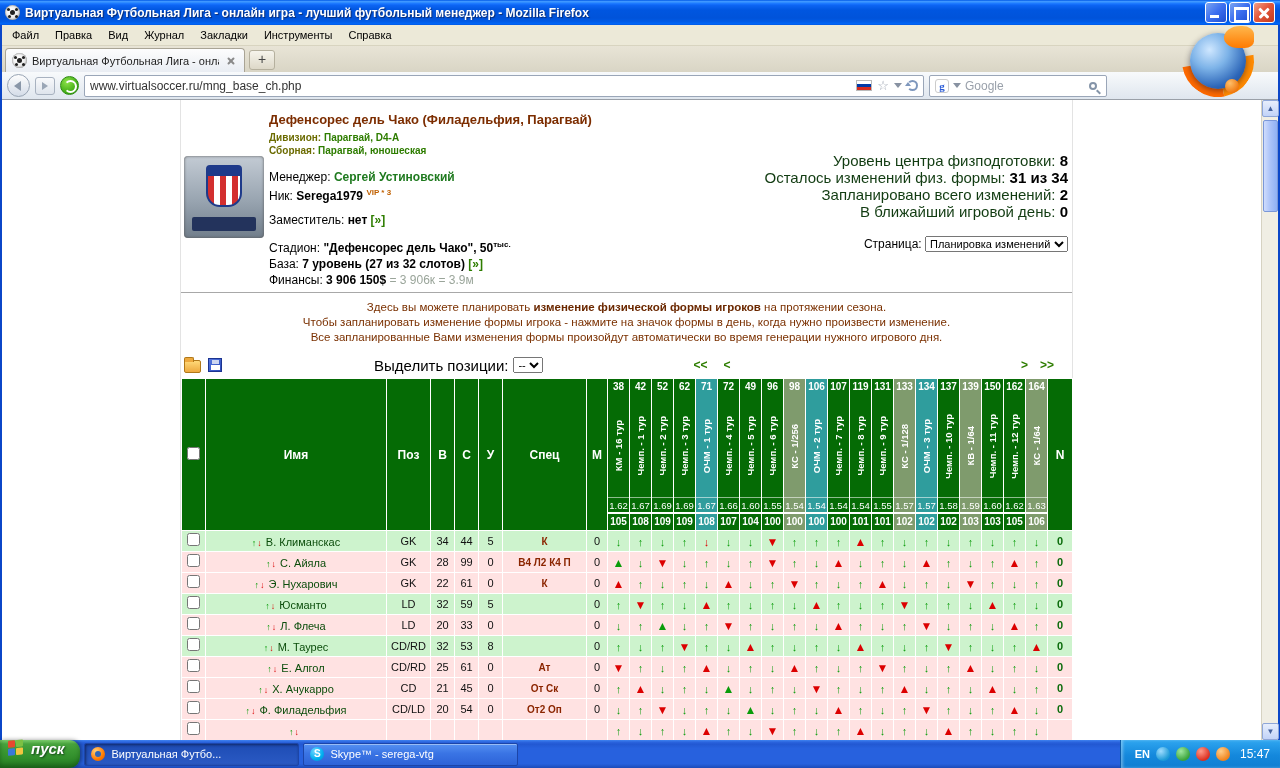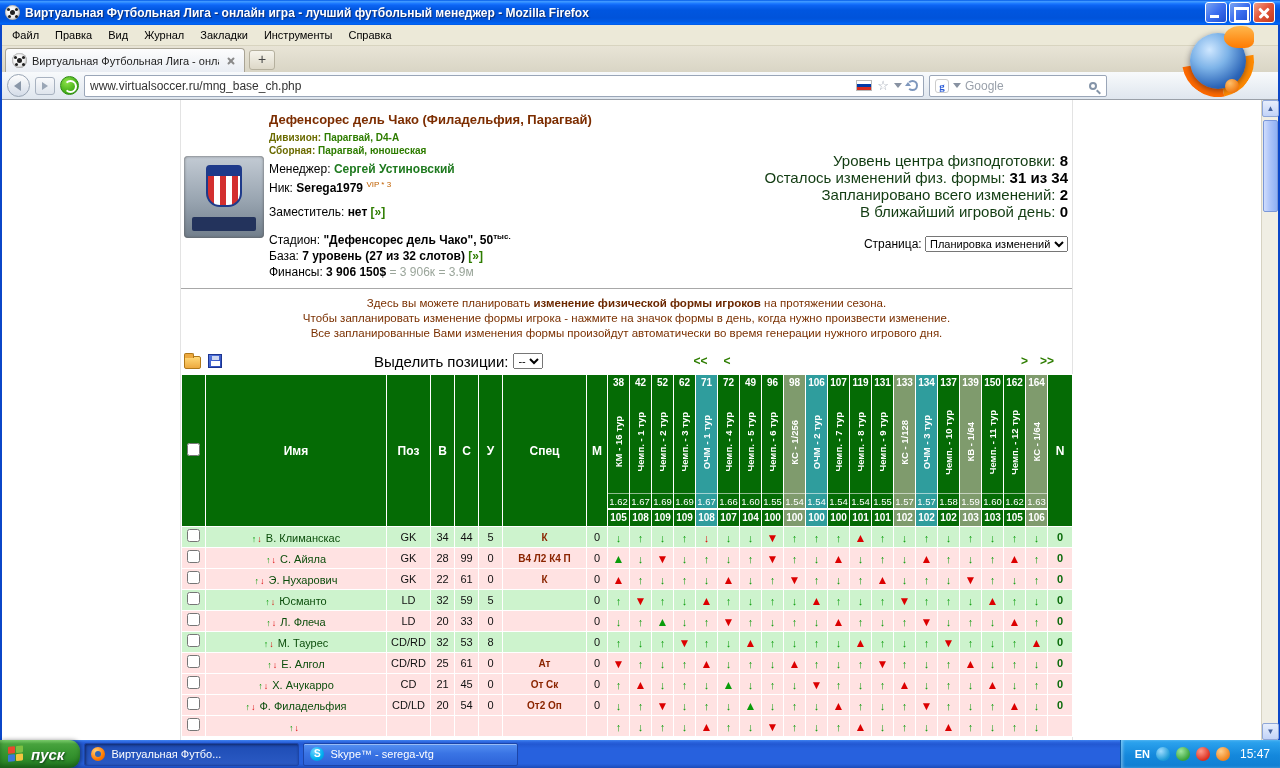--- a/index.html
+++ b/index.html
@@ -77,26 +77,26 @@
 .logo{position:absolute;left:3px;top:44px;width:80px;height:82px;border-radius:4px;background:linear-gradient(180deg,#c3cbd4 0%,#98a4b0 55%,#717e8b 100%);box-shadow:inset 0 0 3px #555}
 .crest{position:absolute;left:22px;top:9px;width:36px;height:42px;border-radius:4px 4px 14px 14px;background:repeating-linear-gradient(90deg,#d32f2f 0 6px,#fff 6px 12px);border:2px solid #1e3a8a}
 .crest::before{content:"";position:absolute;left:0;right:0;top:0;height:9px;background:#1e3a8a}
 .logo-band{position:absolute;left:8px;bottom:7px;width:64px;height:14px;background:#23335c;border-radius:2px}
 .team-info{margin-left:88px}
 .t-title{font-size:13px;font-weight:bold;color:#7c2d00;margin-bottom:4px}
 .t-small{font-size:10px;line-height:13px}
 .t-small .lbl{color:#6b6b00;font-weight:bold}
 .t-small .val{color:#2e7d00}
 .t-line{font-size:12px;line-height:16px}
-.mgr{margin-top:4px}
+.mgr{margin-top:12px}
 .dep{margin-top:8px}
 .stad{margin-top:9px}
 .val-green-b{color:#1f7a1f;font-weight:bold}
 .val-b{font-weight:bold}
-.vip{font-size:8px;color:#c06000;font-weight:normal;vertical-align:super}
+.vip{font-size:8px;color:#c06000;font-weight:bold;vertical-align:super}
 .link{color:#2e7d00;font-weight:bold;cursor:pointer}
 .sup{font-size:8px;vertical-align:super;font-weight:bold}
 .fin-extra{color:#9aa59a}
 .right-info{position:absolute;right:4px;top:40px;text-align:right}
 .ri-line{font-size:15px;line-height:17px;color:#123c12}
 .ri-line .val{font-weight:bold;color:#000}
 .page-select-row{margin-top:16px;font-size:12px}
 select{font-size:11px;font-family:"Liberation Sans",sans-serif}
 
 hr.sep{border:none;border-top:1px solid #a8a8a8;margin:4px 0 7px}
@@ -140,21 +140,21 @@
 .td-c{font-size:11px;color:#111}
 .td-n{font-size:11px;font-weight:bold;color:#0b6b0b}
 .ar{display:inline-block;line-height:1;cursor:pointer}
 .ar.sm{font-size:11px;font-weight:bold}
 .ar.bg{font-size:12px}
 .g{color:#0a9c0a}.r{color:#dc0000}
 
 
 .taskbar{position:absolute;left:0;right:0;bottom:0;height:28px;z-index:10;display:flex;align-items:center;
  background:linear-gradient(180deg,#3f83f0 0%,#2a63dd 8%,#2258d2 15%,#2761de 30%,#2761de 85%,#1c4ab8 100%)}
-.startbtn{height:28px;border-radius:0 11px 11px 0;background:linear-gradient(180deg,#7ed06f 0%,#48a33e 14%,#3c9a34 35%,#2f8c2a 70%,#247a22 100%);display:flex;align-items:center;gap:6px;padding:0 16px 0 8px;box-shadow:inset 0 -3px 5px rgba(0,40,0,.35),2px 0 4px rgba(0,0,0,.4)}
+.startbtn{height:28px;border-radius:0 11px 11px 0;background:linear-gradient(180deg,#7ed06f 0%,#48a33e 14%,#3c9a34 35%,#2f8c2a 70%,#247a22 100%);display:flex;gap:6px;padding:0 16px 0 8px;box-shadow:inset 0 -3px 5px rgba(0,40,0,.35),2px 0 4px rgba(0,0,0,.4)}
 .start-label{color:#fff;font-weight:bold;font-style:italic;font-size:15px;text-shadow:1px 1px 2px #14421a}
 .winflag{width:17px;height:16px;display:grid;grid-template-columns:7px 7px;grid-template-rows:7px 7px;gap:1px;transform:skewY(-6deg)}
 .winflag i{border-radius:1px}
 .wf-r{background:#e8492f}.wf-g{background:#7cc043}.wf-b{background:#3b78da}.wf-y{background:#f3c540}
 .taskbtn{height:23px;width:215px;margin-left:4px;border-radius:2px;border:1px solid #1c45a8;background:linear-gradient(180deg,#5591f2,#3a74e4 45%,#2d63d8);display:flex;align-items:center;gap:6px;padding:0 6px;color:#fff;font-size:11px;box-shadow:inset 0 1px 0 rgba(255,255,255,.4)}
 .taskbtn.active{background:linear-gradient(180deg,#1e4cb4,#2a5ac4);box-shadow:inset 1px 1px 3px rgba(0,0,20,.5)}
 .tb-label{white-space:nowrap;overflow:hidden}
 .ic-fx{width:14px;height:14px;border-radius:50%;background:radial-gradient(circle at 35% 30%,#ffd27a,#ff7a00 60%,#d85c00);position:relative;flex:none}
 .ic-fx::after{content:"";position:absolute;left:4px;top:4px;width:6px;height:6px;border-radius:50%;background:#2f66b8}
 .ic-sk{width:14px;height:14px;border-radius:50%;background:radial-gradient(circle at 35% 30%,#6fd4ff,#00aff0 60%,#0087c8);color:#fff;font-size:10px;font-weight:bold;text-align:center;line-height:14px;flex:none}

